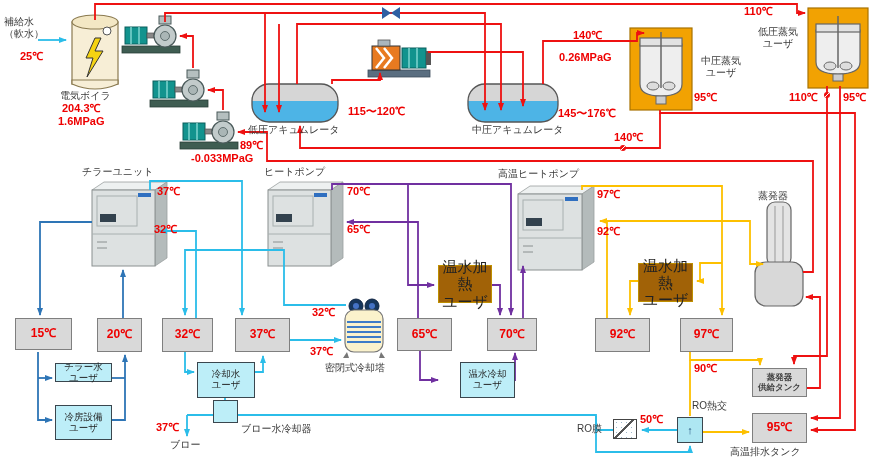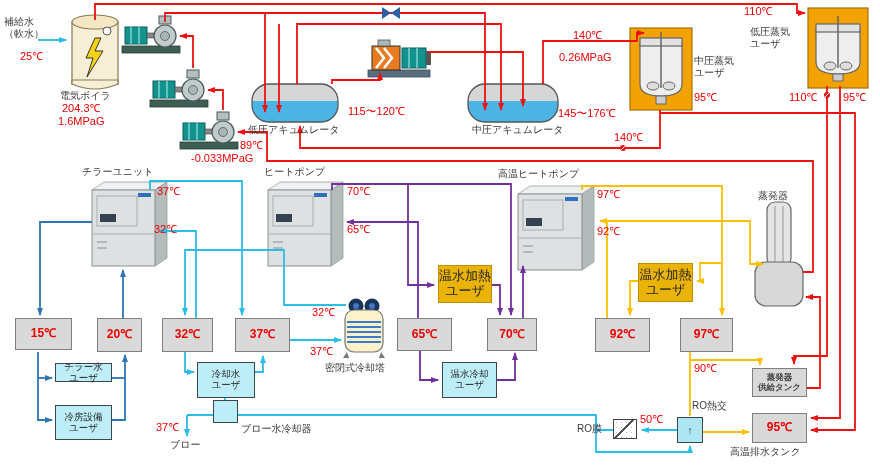--- a/index.html
+++ b/index.html
@@ -1,27 +1,27 @@
 <!DOCTYPE html>
 <html><head>
 <meta charset="utf-8">
 <style>
   html,body{margin:0;padding:0;background:#fff;}
   .stage{position:relative;width:880px;height:470px;background:#ffffff;overflow:hidden;
          font-family:"Liberation Sans","DejaVu S­ans",sans-serif;}
   .stage svg{position:absolute;left:0;top:0;}
   .lb{position:absolute;font-size:10px;color:#3a3a3a;white-space:pre-line;line-height:1.15;z-index:3;}
-  .lb.r{color:#ee0000;font-weight:normal;font-size:11px;}
-  .lb.m{}
+  .lb.r{color:#ee0000;font-weight:bold;font-size:11px;}
+  .lb.m{text-align:center;}
   .bx{position:absolute;box-sizing:border-box;z-index:2;display:flex;align-items:center;
       justify-content:center;text-align:center;white-space:pre-line;line-height:1.15;}
   .gbox{background:#d9d9d9;border:1.6px solid #7f7f7f;color:#ee0000;font-weight:bold;font-size:12px;}
   .gbox.sm{font-size:8.5px;font-weight:bold;color:#404040;}
   .cbox{background:#bdeef8;border:1.4px solid #3a464e;color:#222;font-size:9.5px;}
-  .abox{background:#eab308;border:1.4px solid #bf8f00;color:#222;font-size:13px;}
+  .abox{background:#a16207;border:1.4px solid #bf8f00;color:#222;font-size:15px;}
   .romem{background:
       linear-gradient(135deg,transparent 44%,#555 44%,#555 52%,transparent 52%),
       radial-gradient(#9db6c8 0.8px,transparent 0.9px);
       background-size:100% 100%,5px 5px;border:1.4px solid #444;}
   .rohx{background:#aee7f2;border:1.4px solid #3a464e;color:#1f4e79;font-weight:bold;font-size:11px;}
   .blowc{background:#bdeef8;border:1.4px solid #3a464e;}
 </style>
 </head>
 <body>
 
@@ -270,21 +270,21 @@
 <div class="bx gbox sm" style="left:752px;top:368px;width:55px;height:29px">蒸発器
 供給タンク</div>
 <div class="bx gbox" style="left:752px;top:413px;width:55px;height:30px">95℃</div>
 
 <div class="bx cbox" style="left:55px;top:363px;width:57px;height:19px">チラー水
 ユーザ</div>
 <div class="bx cbox" style="left:55px;top:405px;width:57px;height:35px">冷房設備
 ユーザ</div>
 <div class="bx cbox" style="left:197px;top:362px;width:58px;height:36px">冷却水
 ユーザ</div>
-<div class="bx cbox" style="left:442px;top:362px;width:55px;height:36px">温水冷却
+<div class="bx cbox" style="left:460px;top:362px;width:55px;height:36px">温水冷却
 ユーザ</div>
 <div class="bx abox" style="left:438px;top:265px;width:54px;height:38px">温水加熱
 ユーザ</div>
 <div class="bx abox" style="left:638px;top:263px;width:55px;height:39px">温水加熱
 ユーザ</div>
 <div class="bx blowc" style="left:213px;top:400px;width:25px;height:23px"></div>
 <div class="bx rohx" style="left:677px;top:417px;width:26px;height:26px">↑</div>
 <div class="bx romem" style="left:613px;top:419px;width:24px;height:20px"></div>
 
 <div class="lb" style="left:4px;top:16px">補給水

